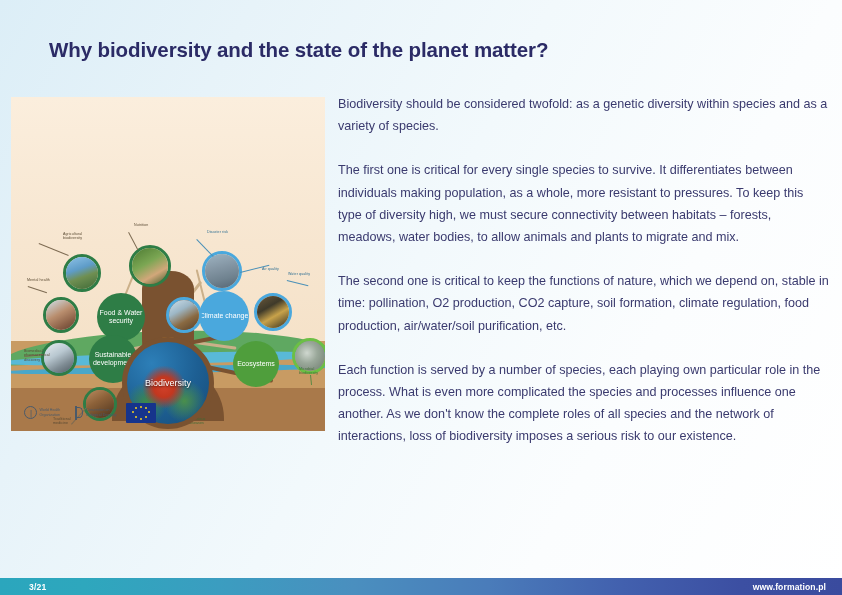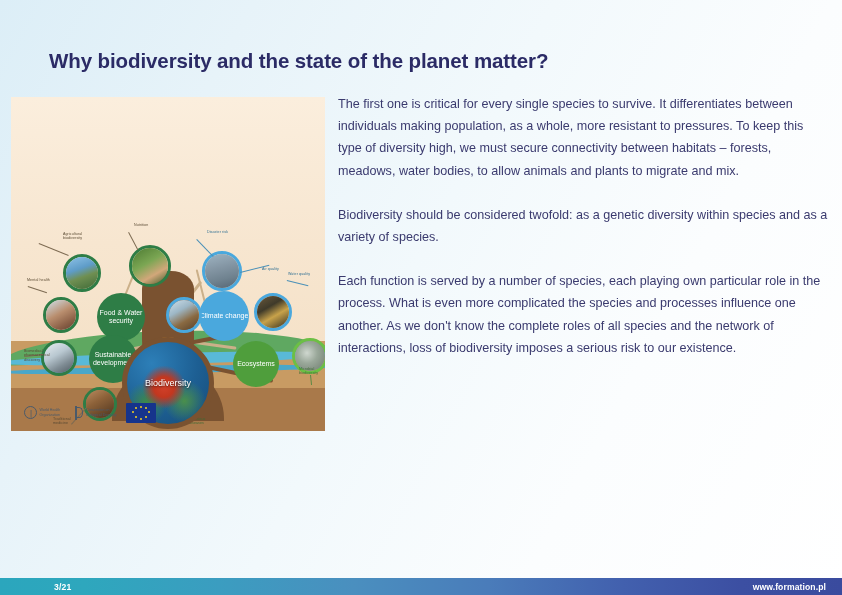--- a/index.html
+++ b/index.html
@@ -21,21 +21,21 @@
     height: 595px;
     background:
       linear-gradient(118deg, #dceef7 0%, #e7f3f9 22%, #f2f9fc 48%, #fbfdfe 72%, #ffffff 100%);
     overflow: hidden;
   }
 
   
   #slide-title {
     position: absolute;
     left: 49px;
-    top: 49px;
+    top: 38px;
     font-size: 20.5px;
     font-weight: bold;
     color: #2b2b66;
     letter-spacing: -0.1px;
     white-space: nowrap;
   }
 
   
   #infographic {
     position: absolute;
@@ -309,21 +309,21 @@
     height: 17px;
     background: linear-gradient(90deg,
         #2ba6bd 0%, #2ea7bd 10%, #3b9dc0 26%, #4a8fbf 42%,
         #4a7cba 58%, #4260ae 74%, #3c4fa2 88%, #3a4b9e 100%);
     display: flex;
     align-items: center;
     justify-content: space-between;
     padding: 0 16px 0 29px;
   }
   #footer-page {
-    font-size: 8.6px; color: #ffffff; font-weight: bold; letter-spacing: .2px; margin-left: 25px;
+    font-size: 8.6px; color: #ffffff; font-weight: bold; letter-spacing: .2px;
   }
   #footer-url {
     font-size: 8.6px; color: #ffffff; font-weight: bold; letter-spacing: .1px;
   }
 </style>
 </head>
 <body>
 
 <div id="slide">
 
@@ -454,22 +454,23 @@
         <span class="eu-star" style="left:19px; top:13px;"></span>
         <span class="eu-star" style="left:14px; top:15px;"></span>
         <span class="eu-star" style="left:9px; top:13px;"></span>
         <span class="eu-star" style="left:6px; top:8px;"></span>
         <span class="eu-star" style="left:9px; top:4px;"></span>
       </div>
     </div>
   </div>
 
   <div id="body-text">
+    <p>Biodiversity should be considered twofold: as a genetic diversity within species and as a variety of species.</p>
     <p>The first one is critical for every single species to survive. It differentiates between individuals making population, as a whole, more resistant to pressures. To keep this type of diversity high, we must secure connectivity between habitats – forests, meadows, water bodies, to allow animals and plants to migrate and mix.</p>
-    <p>Biodiversity should be considered twofold: as a genetic diversity within species and as a variety of species.</p>
+    <p>The second one is critical to keep the functions of nature, which we depend on, stable in time: pollination, O2 production, CO2 capture, soil formation, climate regulation, food production, air/water/soil purification, etc.</p>
     <p>Each function is served by a number of species, each playing own particular role in the process. What is even more complicated the species and processes influence one another. As we don't know the complete roles of all species and the network of interactions, loss of biodiversity imposes a serious risk to our existence.</p>
   </div>
 
 
   <div id="footer-bar">
     <span id="footer-page">3/21</span>
     <span id="footer-url">www.formation.pl</span>
   </div>
 
 </div>

